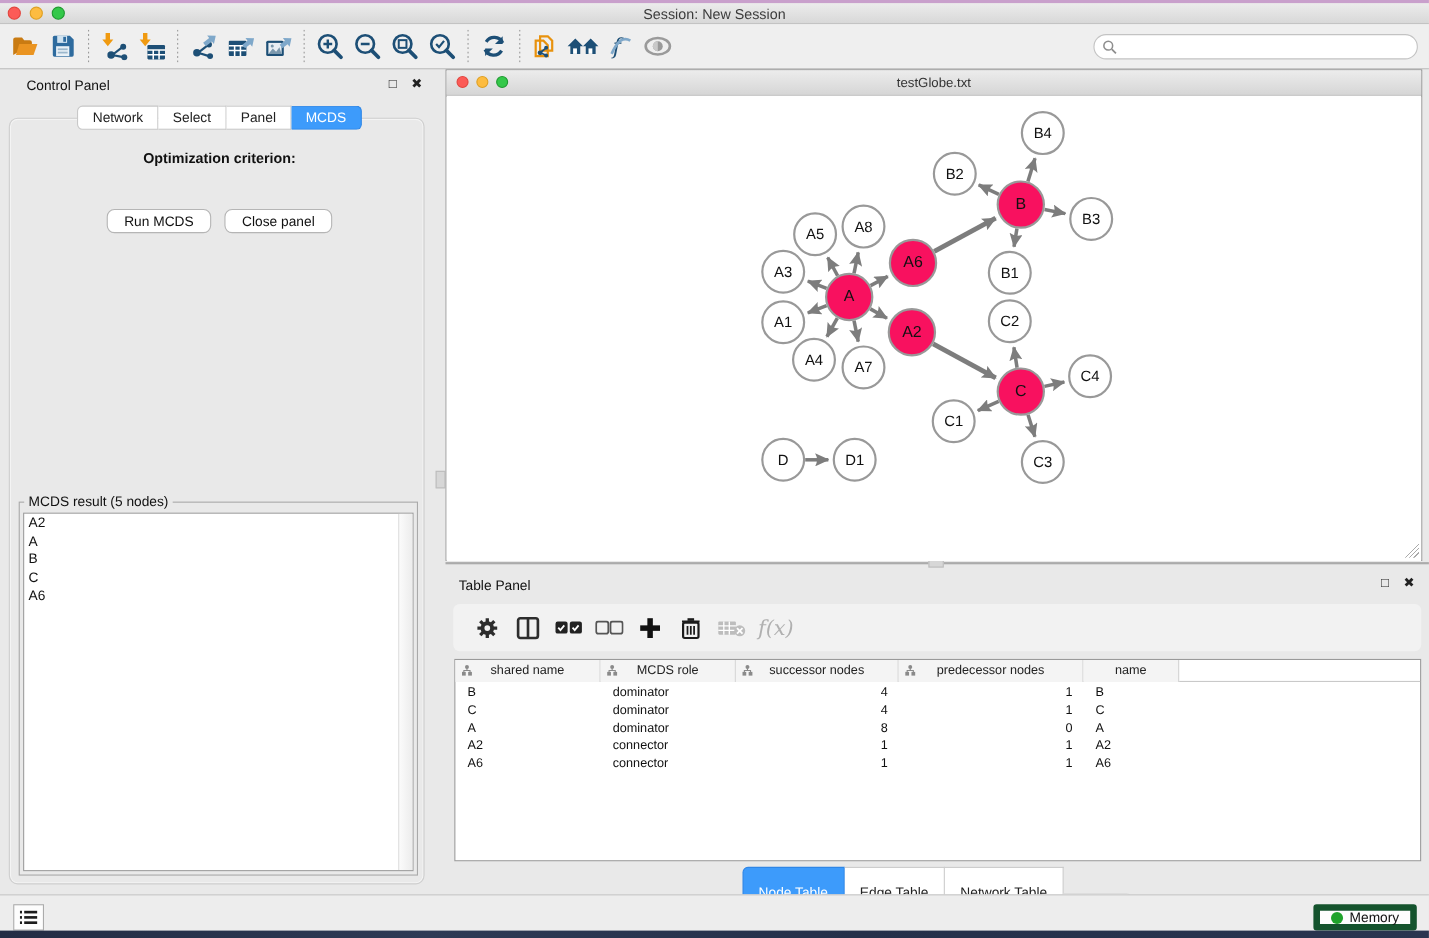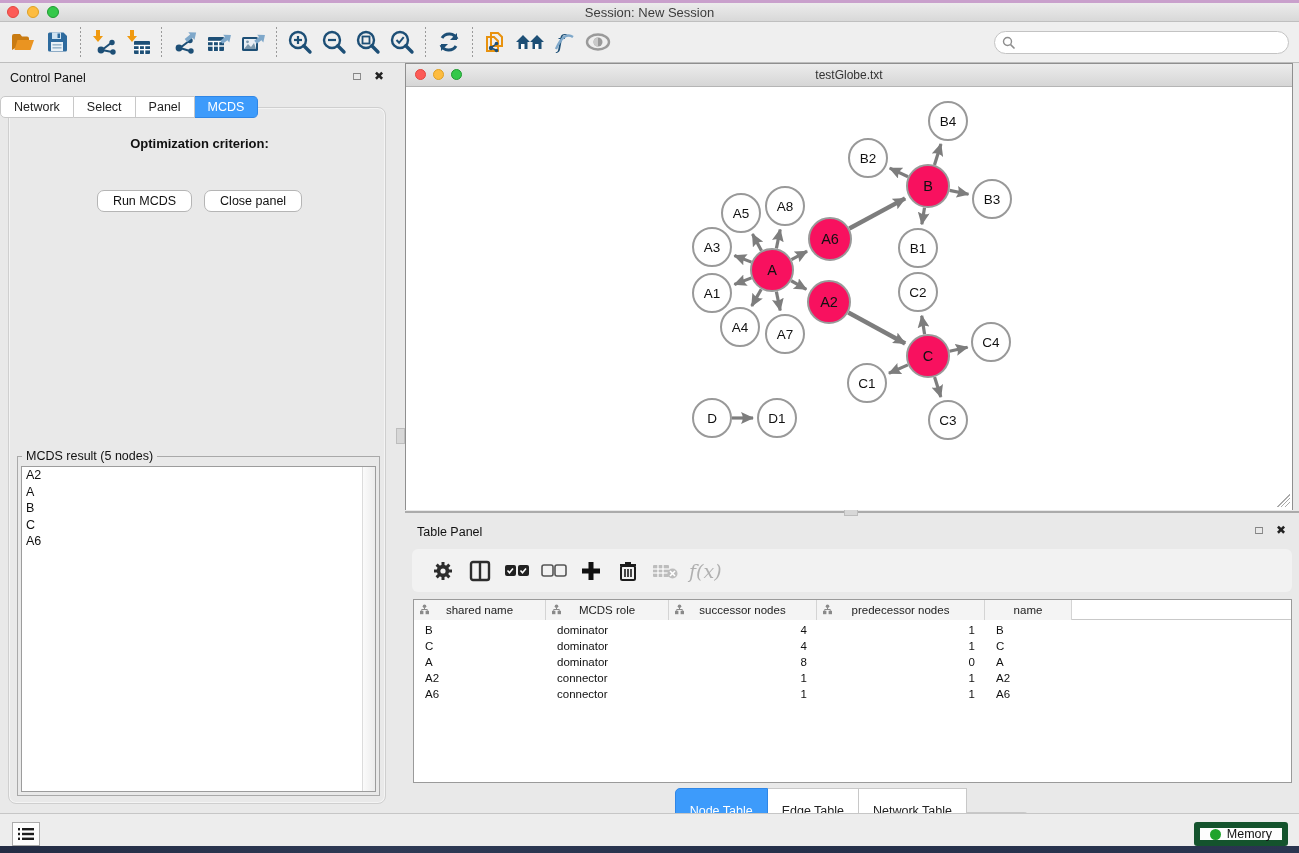--- a/index.html
+++ b/index.html
@@ -29,26 +29,26 @@
 
   
   .v-sash-handle { position:absolute; left:396px; top:428px; width:9px; height:16px;
     background:#d7d7d7; border:1px solid #bdbdbd; }
   .h-divider { position:absolute; left:405px; top:511px; width:894px; height:2px; background:#ababab; }
   .h-sash-handle { position:absolute; left:844px; top:508px; width:14px; height:8px;
     background:#d7d7d7; border:1px solid #bdbdbd; }
 
   
   .control-panel { position:absolute; left:0; top:64px; width:399px; height:749px; }
-  .panel-titlebar { position:absolute; left:10px; top:7px; font-size:12.5px; color:#111; }
+  .panel-titlebar { position:absolute; left:24px; top:7px; font-size:12.5px; color:#111; }
   .panel-icons { position:absolute; right:14px; top:6px; display:flex; gap:10px; font-size:12px; color:#222; }
   .panel-icons .pi { width:12px; height:12px; line-height:12px; text-align:center; }
   .cp-box { position:absolute; left:8px; top:43px; width:378px; height:697px;
     background:#e9e9e9; border:1px solid #cfcfcf; border-radius:8px; box-shadow:0 0 0 1px #f4f4f4 inset; }
-  .cp-tabs { position:absolute; left:0; top:32px; width:399px; display:flex; z-index:3; }
+  .cp-tabs { position:absolute; left:0; top:32px; width:399px; display:flex; justify-content:center; z-index:3; }
   .tab-btn { font-size:12.5px; padding:3px 13px; background:#fff; border:1px solid #c8c8c8; border-left:none; color:#222; }
   .tab-btn:first-child { border-left:1px solid #c8c8c8; border-radius:5px 0 0 5px; }
   .tab-btn:last-child { border-radius:0 5px 5px 0; }
   .tab-btn.active { background:#3d9bfb; border-color:#2f86e6; color:#fff; }
 
   .opt-label { position:absolute; left:0; top:72px; width:399px; text-align:center; font-size:13px; color:#111;font-weight:bold; }
   .dropdown { position:absolute; left:43px; top:93px; width:312px; height:23px; background:#fff;
     border:1px solid #b8b8b8; border-radius:4px; display:flex; align-items:center; font-size:12.5px; color:#111; }
   .dropdown .dd-text { flex:1; padding-left:8px; }
   .dd-stepper { width:20px; height:21px; margin:0; border-radius:0 3px 3px 0;

